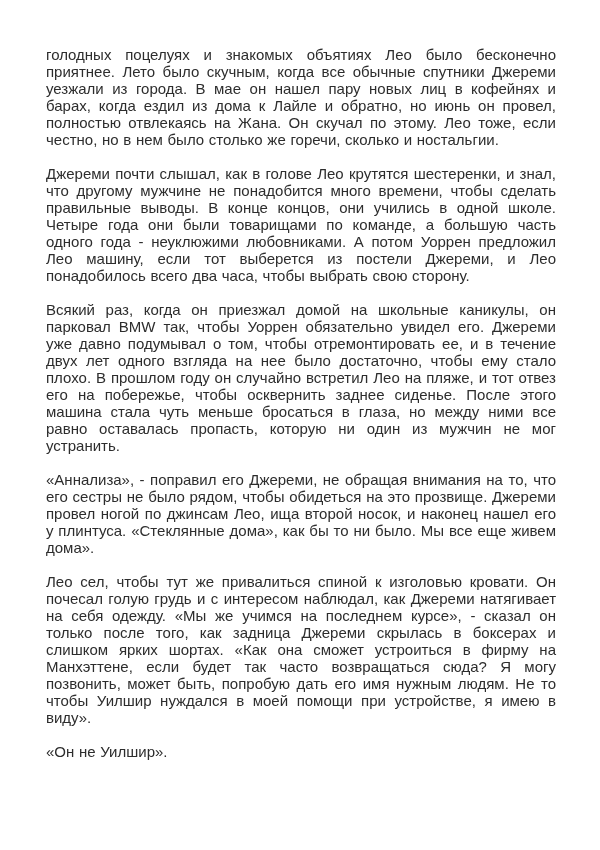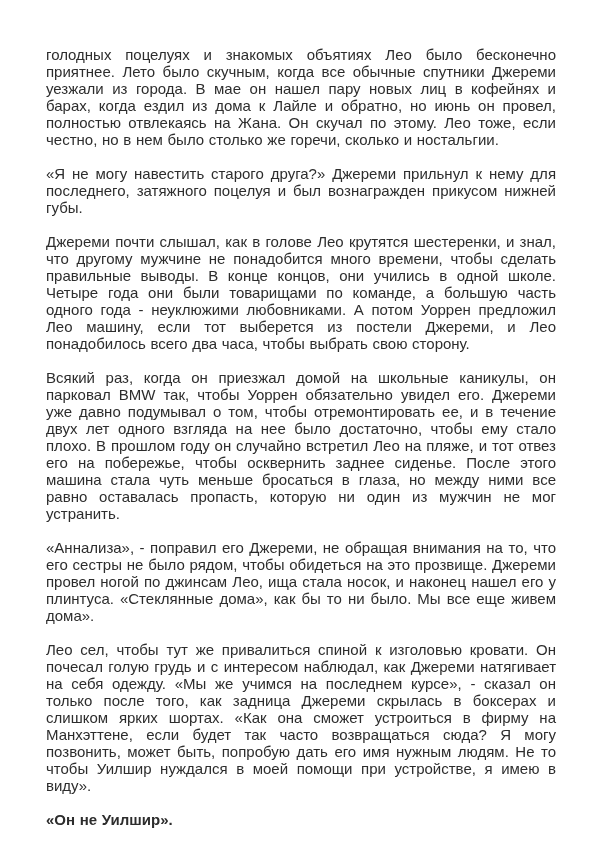--- a/index.html
+++ b/index.html
@@ -25,29 +25,27 @@
     line-height: 17px;
     text-align: justify;
   }
   #text-content p {
     margin: 0 0 17px 0;
     padding: 0;
     word-spacing: 0.5px;
   }
   #text-content p:last-child {
     margin-bottom: 13px;
-    font-weight: bold;
   }
 </style>
 </head>
 <body>
 
 <div id="page">
   <div id="text-content">
     <p>голодных поцелуях и знакомых объятиях Лео было бесконечно приятнее. Лето было скучным, когда все обычные спутники Джереми уезжали из города. В мае он нашел пару новых лиц в кофейнях и барах, когда ездил из дома к Лайле и обратно, но июнь он провел, полностью отвлекаясь на Жана. Он скучал по этому. Лео тоже, если честно, но в нем было столько же горечи, сколько и ностальгии.</p>
-    <p>«Я не могу навестить старого друга?» Джереми прильнул к нему для последнего, затяжного поцелуя и был вознагражден прикусом нижней губы.</p>
     <p>Джереми почти слышал, как в голове Лео крутятся шестеренки, и знал, что другому мужчине не понадобится много времени, чтобы сделать правильные выводы. В конце концов, они учились в одной школе. Четыре года они были товарищами по команде, а большую часть одного года - неуклюжими любовниками. А потом Уоррен предложил Лео машину, если тот выберется из постели Джереми, и Лео понадобилось всего два часа, чтобы выбрать свою сторону.</p>
     <p>Всякий раз, когда он приезжал домой на школьные каникулы, он парковал BMW так, чтобы Уоррен обязательно увидел его. Джереми уже давно подумывал о том, чтобы отремонтировать ее, и в течение двух лет одного взгляда на нее было достаточно, чтобы ему стало плохо. В прошлом году он случайно встретил Лео на пляже, и тот отвез его на побережье, чтобы осквернить заднее сиденье. После этого машина стала чуть меньше бросаться в глаза, но между ними все равно оставалась пропасть, которую ни один из мужчин не мог устранить.</p>
-    <p>«Аннализа», - поправил его Джереми, не обращая внимания на то, что его сестры не было рядом, чтобы обидеться на это прозвище. Джереми провел ногой по джинсам Лео, ища стала носок, и наконец нашел его у плинтуса. «Стеклянные дома», как бы то ни было. Мы все еще живем дома».</p>
+    <p>«Аннализа», - поправил его Джереми, не обращая внимания на то, что его сестры не было рядом, чтобы обидеться на это прозвище. Джереми провел ногой по джинсам Лео, ища второй носок, и наконец нашел его у плинтуса. «Стеклянные дома», как бы то ни было. Мы все еще живем дома».</p>
     <p>Лео сел, чтобы тут же привалиться спиной к изголовью кровати. Он почесал голую грудь и с интересом наблюдал, как Джереми натягивает на себя одежду. «Мы же учимся на последнем курсе», - сказал он только после того, как задница Джереми скрылась в боксерах и слишком ярких шортах. «Как она сможет устроиться в фирму на Манхэттене, если будет так часто возвращаться сюда? Я могу позвонить, может быть, попробую дать его имя нужным людям. Не то чтобы Уилшир нуждался в моей помощи при устройстве, я имею в виду».</p>
     <p>«Он не Уилшир».</p>
   </div>
 </div>
 
 </body></html>

